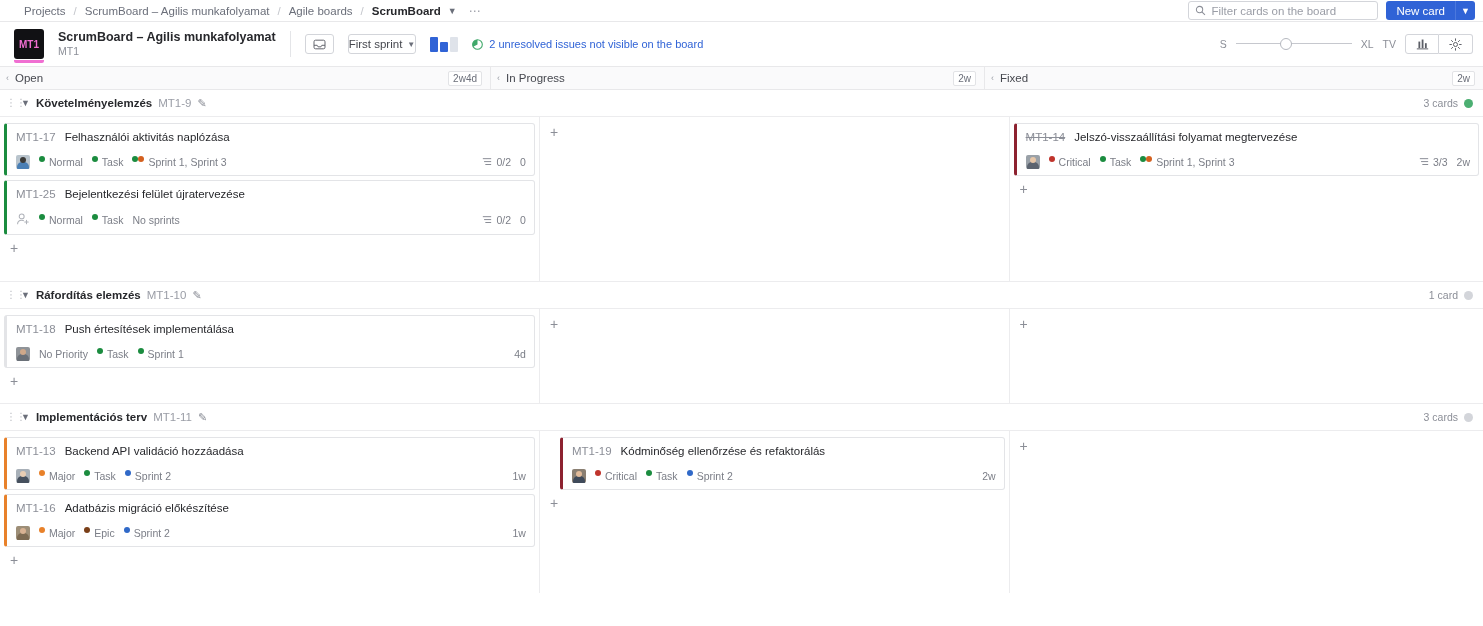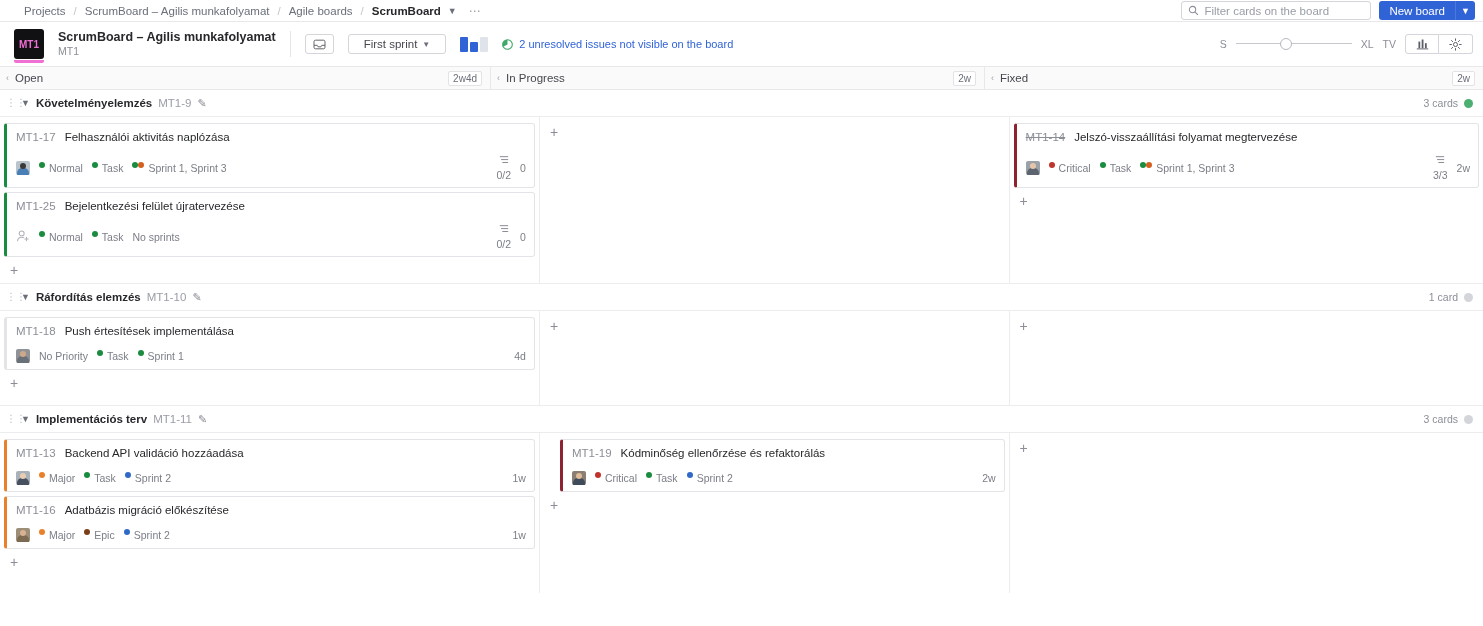--- a/index.html
+++ b/index.html
@@ -72,21 +72,21 @@
   .board-title { font-size: 12.5px; font-weight: 700; color: #27282c; }
   .board-sub { font-size: 10.5px; color: #8b8e97; }
   .vdiv { width: 1px; height: 26px; background: #e4e5e8; }
   .icon-btn {
     height: 20px; min-width: 28px; padding: 0 7px;
     border: 1px solid #d3d5da; border-radius: 3px; background: #fff;
     display:flex; align-items:center; justify-content:center;
     font-size: 11.5px; color: #46484f; cursor: pointer; gap: 5px;
     font-family: inherit;
   }
-  .sprint-btn { padding: 0 15px; }
+  .sprint-btn { padding: 0 0; }
   .swatches { display:flex; gap:2px; align-items:flex-end; }
   .sw { width: 8px; border-radius: 1px; }
   .unresolved {
     display:flex; align-items:center; gap: 6px;
     font-size: 11px; color: #3063d6; cursor: pointer;
   }
   .pie-icon { width: 11px; height: 11px; flex:none; }
   .bh-right { margin-left:auto; display:flex; align-items:center; gap: 9px; }
   .size-lbl { font-size: 10.5px; color: #8b8e97; }
   .slider { width: 116px; height: 12px; position: relative; cursor: pointer; }
@@ -166,21 +166,21 @@
   .av-body { position:absolute; left:1px; bottom:0; width:12px; height:7px;
              border-radius:5px 5px 0 0; }
   .assign-icon { width:14px; height:14px; flex:none; color:#b0b3ba; }
   .tag { display:flex; align-items:flex-start; gap:4px; white-space:nowrap; }
   .tdot { width:6px; height:6px; border-radius:50%; flex:none; }
   .tdots2 { position:relative; width:12px; height:6px; flex:none; }
   .tdots2 .tdot { position:absolute; top:0; }
   .tdots2 .tdot:nth-child(1) { left:0; }
   .tdots2 .tdot:nth-child(2) { left:6px; }
   .card-right { margin-left:auto; display:flex; align-items:center; gap: 9px; }
-  .chk-icon { display:flex; align-items:center; gap:4px;flex-direction:column; }
+  .chk-icon { display:flex; align-items:center; gap:4px; }
   .time { color:#7b7e87; }
 </style>
 </head>
 <body>
 
 <div class="topbar">
   <div class="crumbs">
     <span class="crumb link">Projects</span>
     <span class="crumb-sep">/</span>
     <span class="crumb link">ScrumBoard – Agilis munkafolyamat</span>
@@ -193,21 +193,21 @@
   </div>
   <div class="topbar-right">
     <div class="filter-box">
       <svg class="search-ic" width="11" height="11" viewBox="0 0 16 16">
         <circle cx="6.6" cy="6.6" r="4.6" fill="none" stroke="#8b8e97" stroke-width="1.5"></circle>
         <line x1="10" y1="10" x2="14.5" y2="14.5" stroke="#8b8e97" stroke-width="1.5"></line>
       </svg>
       <span class="ph">Filter cards on the board</span>
     </div>
     <div style="display:flex">
-      <button class="newcard-btn">New board</button>
+      <button class="newcard-btn">New card</button>
       <div class="newcard-caret">▼</div>
     </div>
   </div>
 </div>
 
 <div class="boardhead">
   <div class="proj-logo">MT1</div>
   <div class="board-titles">
     <div class="board-title">ScrumBoard – Agilis munkafolyamat</div>
     <div class="board-sub">MT1</div>

